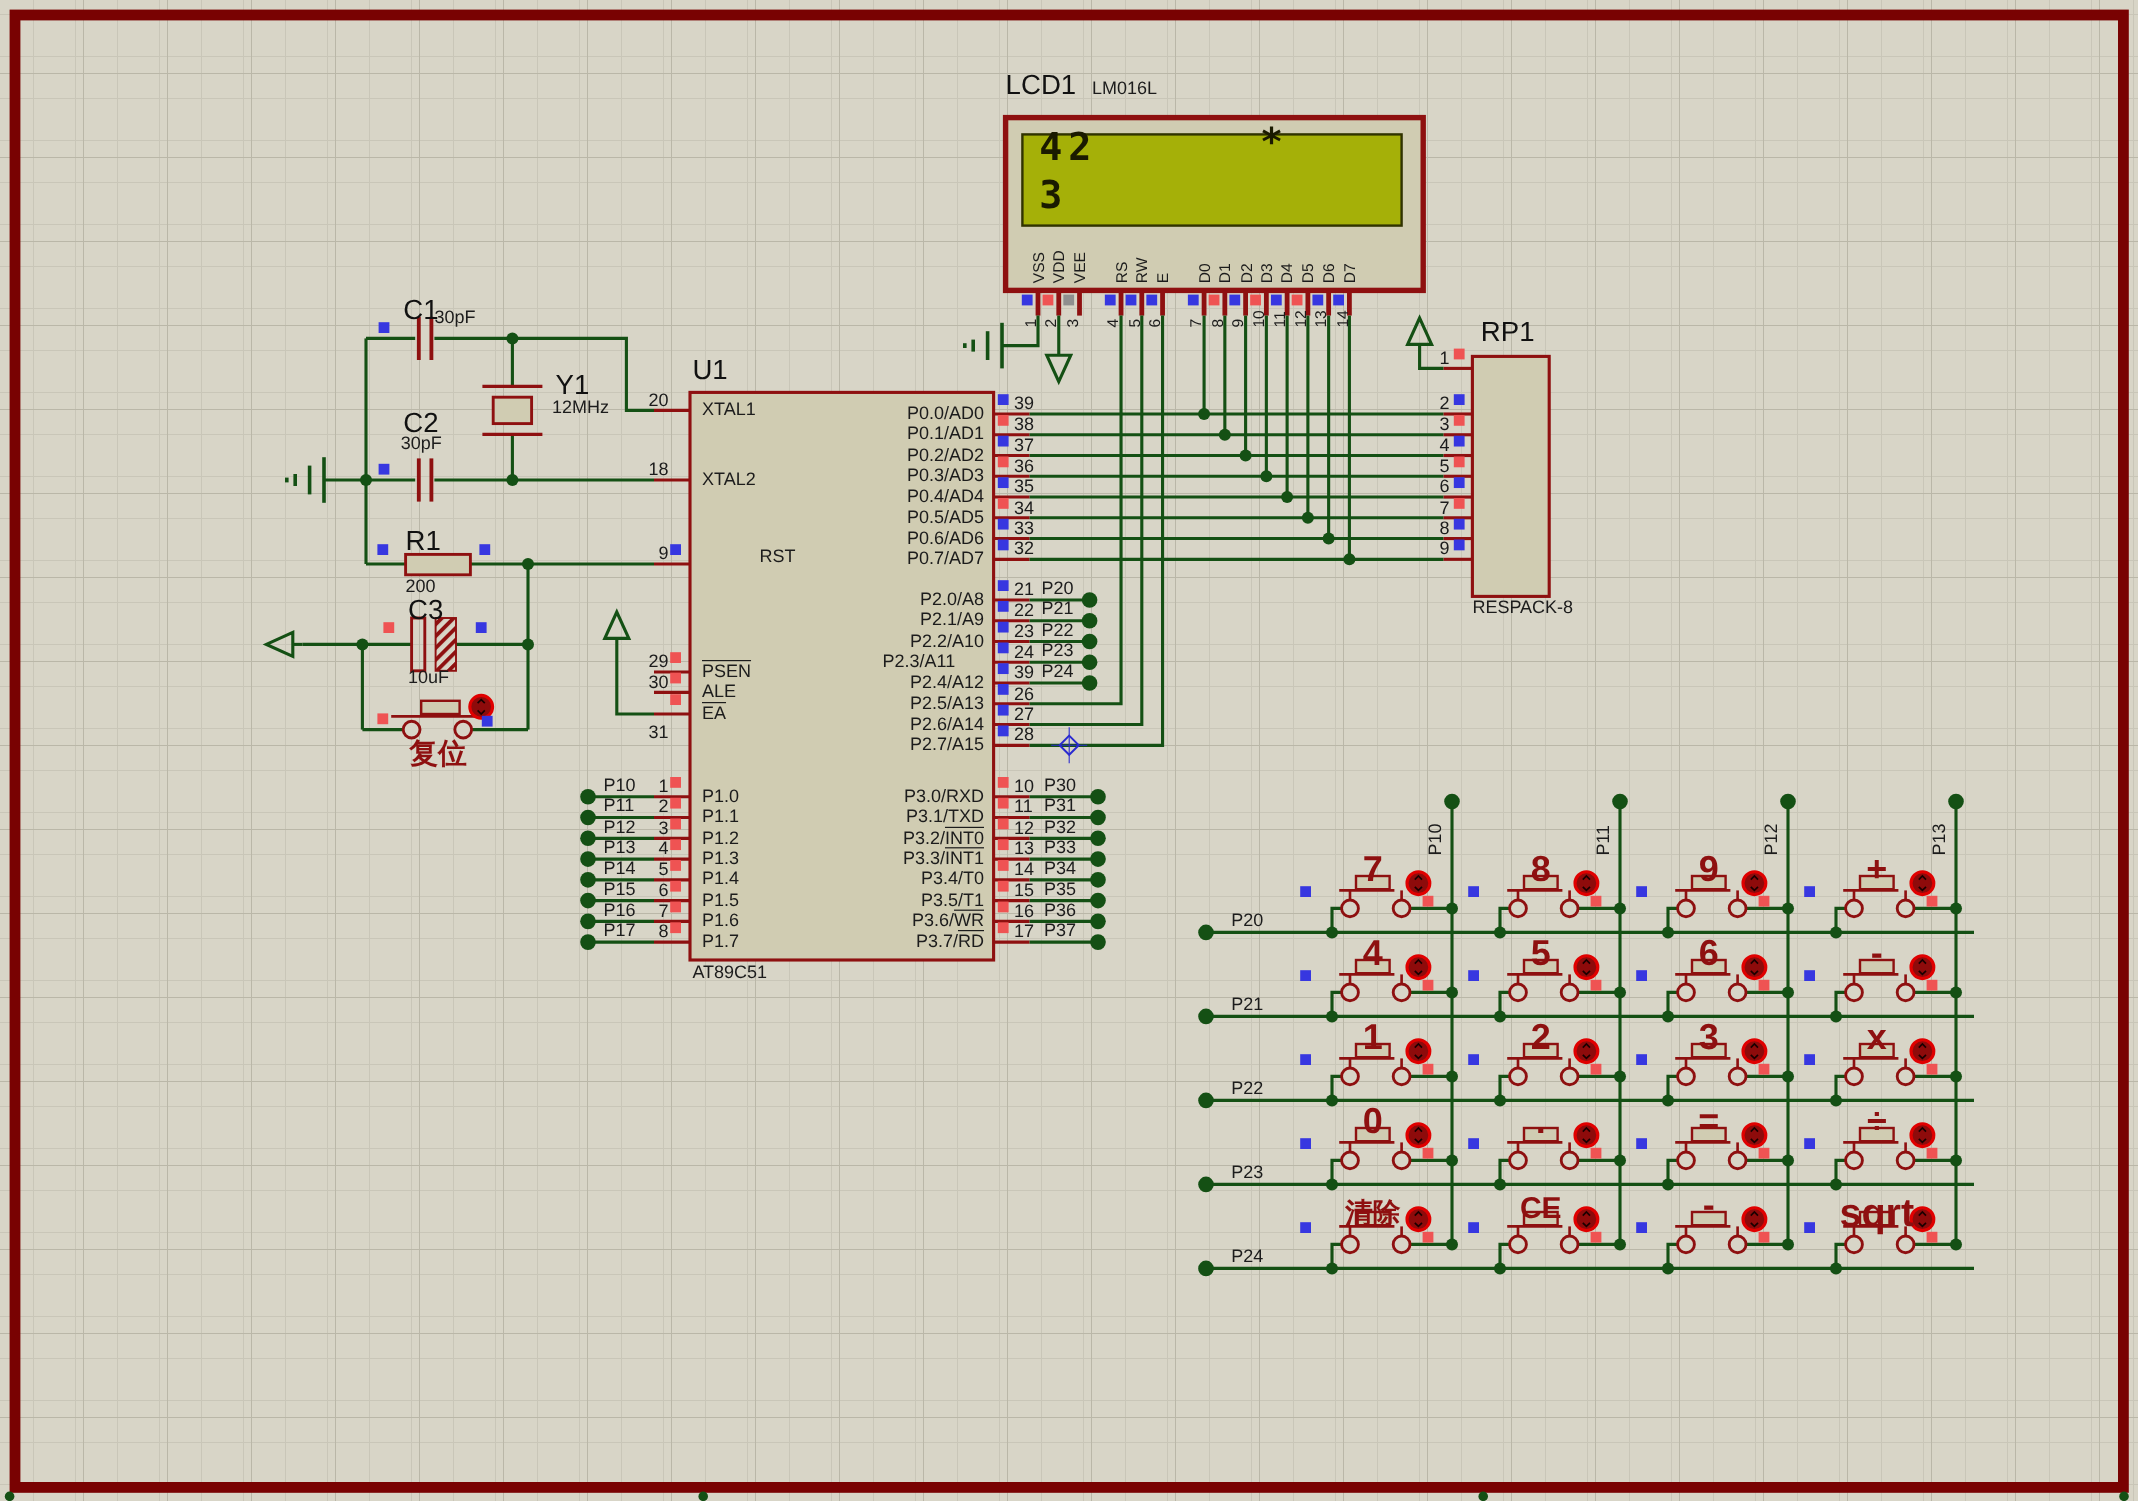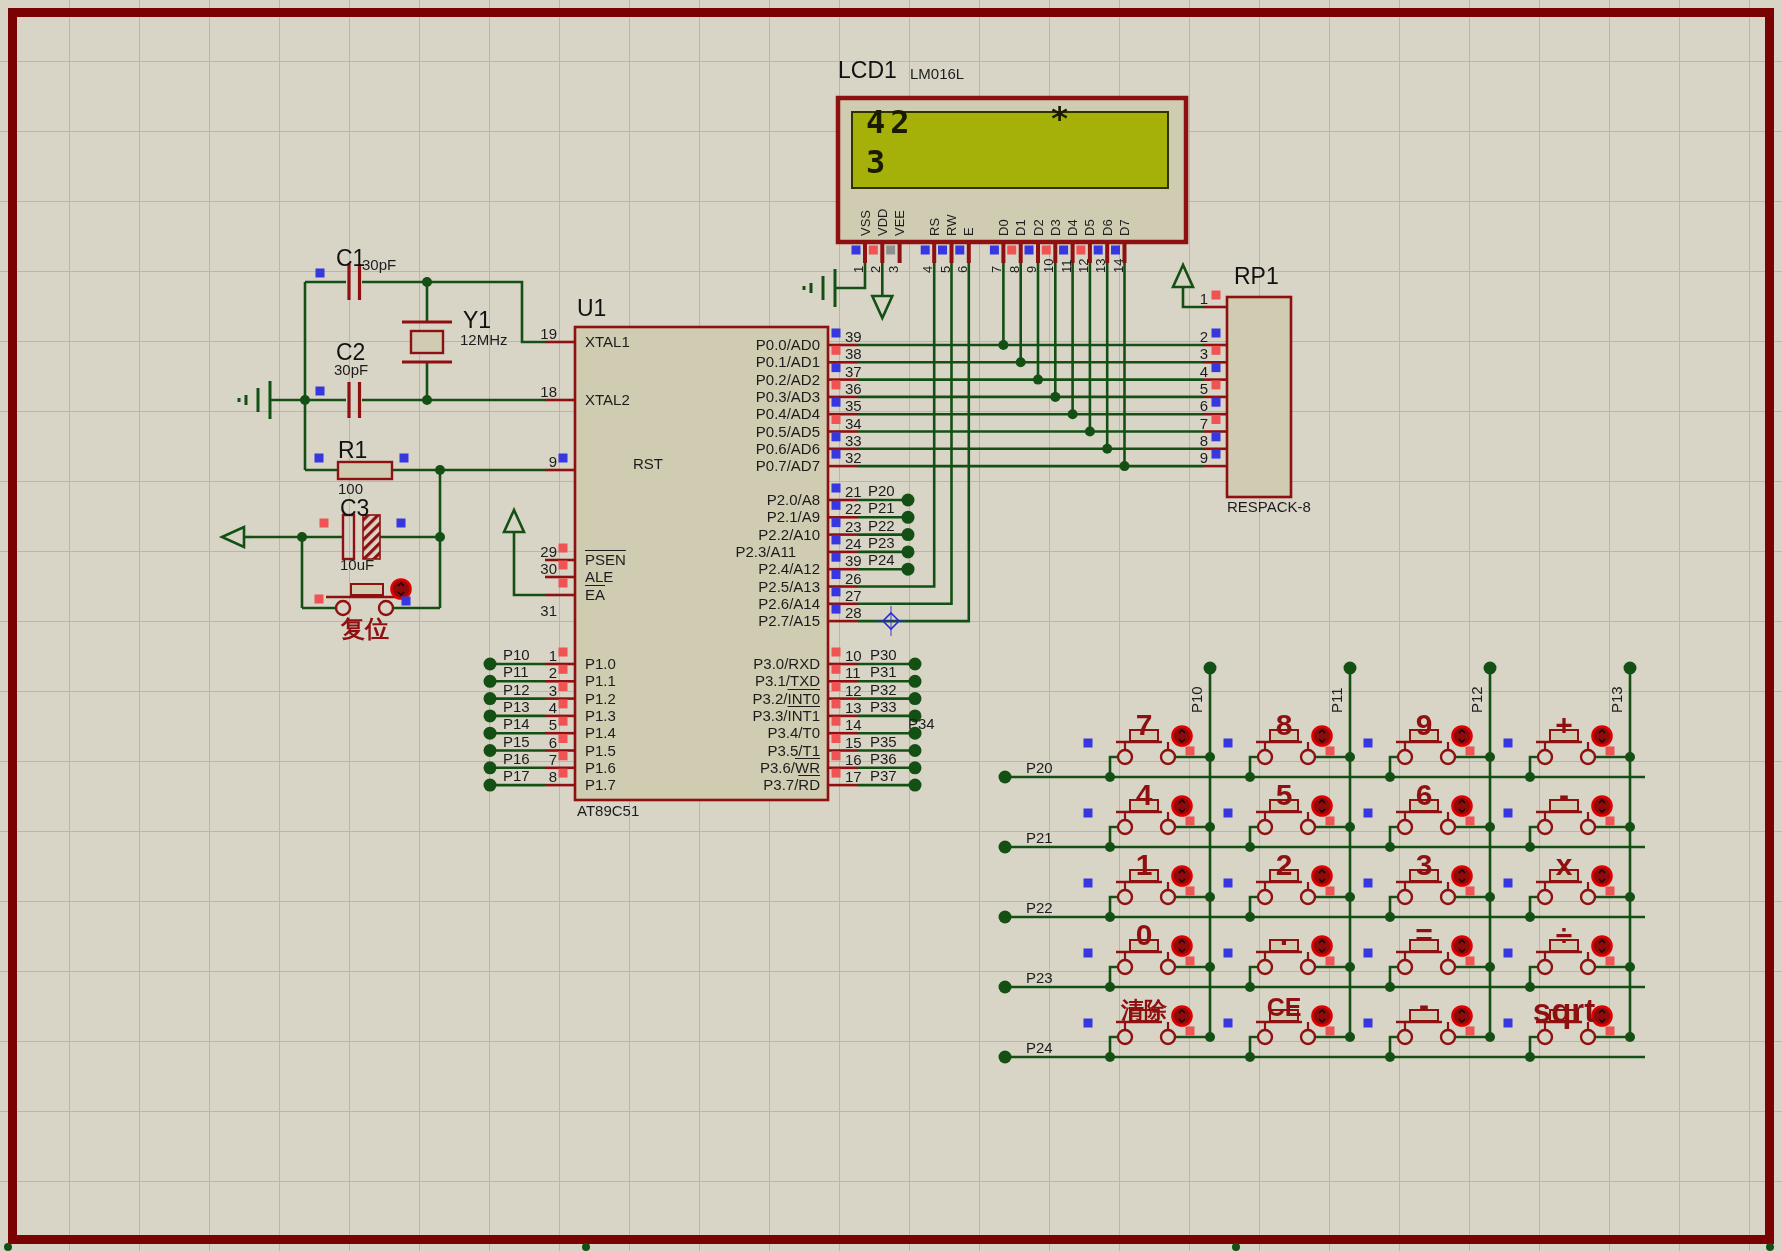--- a/index.html
+++ b/index.html
@@ -640,21 +640,21 @@
         <rect x="1550" y="1010" width="28" height="11" fill="#d0ccb2" stroke="#8e1010" stroke-width="2"></rect>
         <circle cx="1545" cy="1037" r="7" fill="#d8d5c7" stroke="#8e1010" stroke-width="2.4"></circle>
         <circle cx="1588" cy="1037" r="7" fill="#d8d5c7" stroke="#8e1010" stroke-width="2.4"></circle>
         <circle cx="1602" cy="1016" r="9.5" fill="#8e0b0b" stroke="#e00000" stroke-width="2.6"></circle>
         <path d="M1599 1013 L1602 1010 L1605 1013 M1599 1019 L1602 1022 L1605 1019" stroke="#1a0000" fill="none" stroke-width="1.4"></path>
         <rect x="1503.5" y="1018.5" width="9" height="9" fill="#3737e0"></rect>
         <rect x="1605.5" y="1026.5" width="9" height="9" fill="#ef5353"></rect>
       </g>
     </svg>
   <div id="labels">
-      <div class="lb ra" style="left: 509px; top: 326px; width: 48px;">19</div>
+      <div class="lb ra" style="left: 509px; top: 326px; width: 48px;">20</div>
       <div class="lb" style="left: 585px; top: 334px;"><span>XTAL1</span><span class="ov"></span></div>
       <div class="lb ra" style="left: 509px; top: 384px; width: 48px;">18</div>
       <div class="lb" style="left: 585px; top: 392px;"><span>XTAL2</span><span class="ov"></span></div>
       <div class="lb ra" style="left: 509px; top: 454px; width: 48px;">9</div>
       <div class="lb" style="left: 585px; top: 456px; margin-left: 48px;"><span>RST</span><span class="ov"></span></div>
       <div class="lb ra" style="left: 509px; top: 544px; width: 48px;">29</div>
       <div class="lb" style="left: 585px; top: 552px;"><span></span><span class="ov">PSEN</span></div>
       <div class="lb ra" style="left: 509px; top: 561px; width: 48px;">30</div>
       <div class="lb" style="left: 585px; top: 569px;"><span>ALE</span><span class="ov"></span></div>
       <div class="lb ra" style="left: 509px; top: 579px; width: 48px; margin-top: 24px;">31</div>
@@ -725,21 +725,21 @@
       <div class="lb ra" style="left: 620px; top: 656px; width: 200px;"><span>P3.0/RXD</span><span class="ov"></span></div>
       <div class="lb" style="left: 870px; top: 664.3px;">P31</div>
       <div class="lb" style="left: 845px; top: 665.3px;">11</div>
       <div class="lb ra" style="left: 620px; top: 673.3px; width: 200px;"><span>P3.1/TXD</span><span class="ov"></span></div>
       <div class="lb" style="left: 870px; top: 681.6px;">P32</div>
       <div class="lb" style="left: 845px; top: 682.6px;">12</div>
       <div class="lb ra" style="left: 620px; top: 690.6px; width: 200px;"><span>P3.2/</span><span class="ov">INT0</span></div>
       <div class="lb" style="left: 870px; top: 698.9px;">P33</div>
       <div class="lb" style="left: 845px; top: 699.9px;">13</div>
       <div class="lb ra" style="left: 620px; top: 707.9px; width: 200px;"><span>P3.3/</span><span class="ov">INT1</span></div>
-      <div class="lb" style="left: 870px; top: 716.2px; margin-left: 38px;">P34</div>
+      <div class="lb" style="left: 870px; top: 716.2px;">P34</div>
       <div class="lb" style="left: 845px; top: 717.2px;">14</div>
       <div class="lb ra" style="left: 620px; top: 725.2px; width: 200px;"><span>P3.4/T0</span><span class="ov"></span></div>
       <div class="lb" style="left: 870px; top: 733.5px;">P35</div>
       <div class="lb" style="left: 845px; top: 734.5px;">15</div>
       <div class="lb ra" style="left: 620px; top: 742.5px; width: 200px;"><span>P3.5/T1</span><span class="ov"></span></div>
       <div class="lb" style="left: 870px; top: 750.8px;">P36</div>
       <div class="lb" style="left: 845px; top: 751.8px;">16</div>
       <div class="lb ra" style="left: 620px; top: 759.8px; width: 200px;"><span>P3.6/</span><span class="ov">WR</span></div>
       <div class="lb" style="left: 870px; top: 768.1px;">P37</div>
       <div class="lb" style="left: 845px; top: 769.1px;">17</div>
@@ -810,21 +810,21 @@
       <div class="lb key" style="left: 1240px; top: 994px; width: 88px; font-size: 25px;">CE</div>
       <div class="lb key" style="left: 1380px; top: 989px; width: 88px; font-size: 30px;">-</div>
       <div class="lb key" style="left: 1520px; top: 994px; width: 88px; font-size: 33px;">sqrt</div>
       <div class="lb ref" style="left: 336px; top: 246px;">C1</div>
       <div class="lb" style="left: 362px; top: 257px;">30pF</div>
       <div class="lb ref" style="left: 336px; top: 340px;">C2</div>
       <div class="lb" style="left: 334px; top: 362px;">30pF</div>
       <div class="lb ref" style="left: 463px; top: 308px;">Y1</div>
       <div class="lb" style="left: 460px; top: 332px;">12MHz</div>
       <div class="lb ref" style="left: 338px; top: 438px;">R1</div>
-      <div class="lb" style="left: 338px; top: 481px;">100</div>
+      <div class="lb" style="left: 338px; top: 481px;">200</div>
       <div class="lb ref" style="left: 340px; top: 496px;">C3</div>
       <div class="lb" style="left: 340px; top: 557px;">10uF</div>
       <div class="lb key ctr" style="left: 323px; top: 616px; width: 84px; font-size: 24px;">复位</div>
       <div class="lb ref" style="left: 577px; top: 296px;">U1</div>
       <div class="lb" style="left: 577px; top: 803px;">AT89C51</div>
       <div class="lb ref" style="left: 838px; top: 58px;">LCD1</div>
       <div class="lb" style="left: 910px; top: 66px;">LM016L</div>
       <div class="lb ref" style="left: 1234px; top: 264px;">RP1</div>
       <div class="lb" style="left: 1227px; top: 499px;">RESPACK-8</div>
       <div class="lb lcdtxt" style="left: 866px; top: 106px;">42</div>

